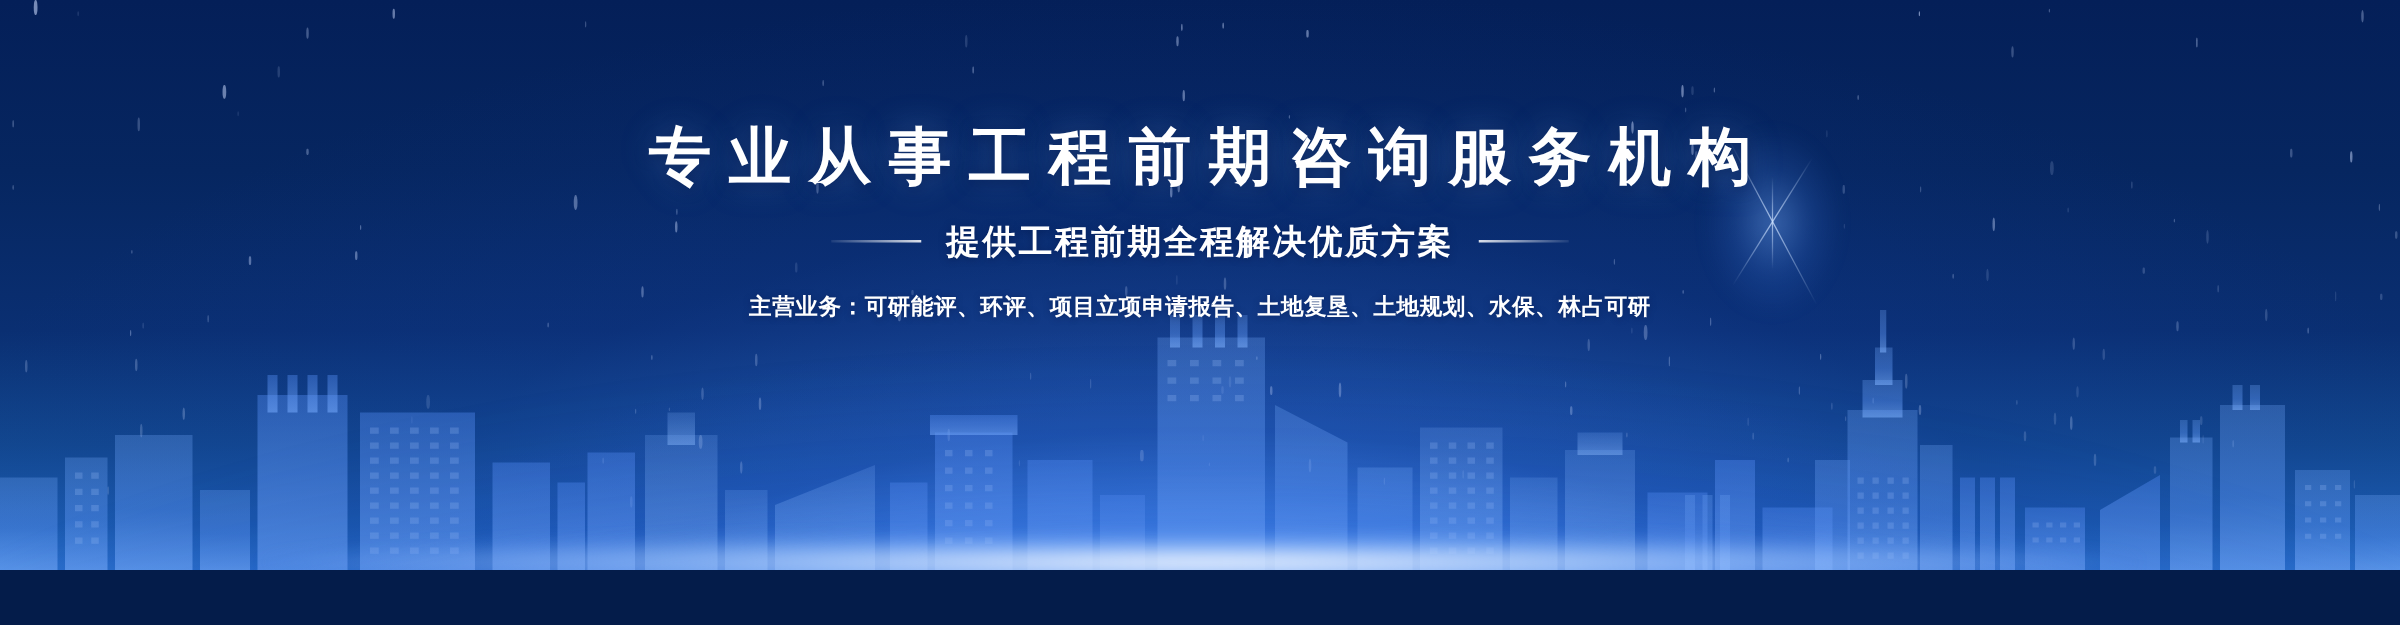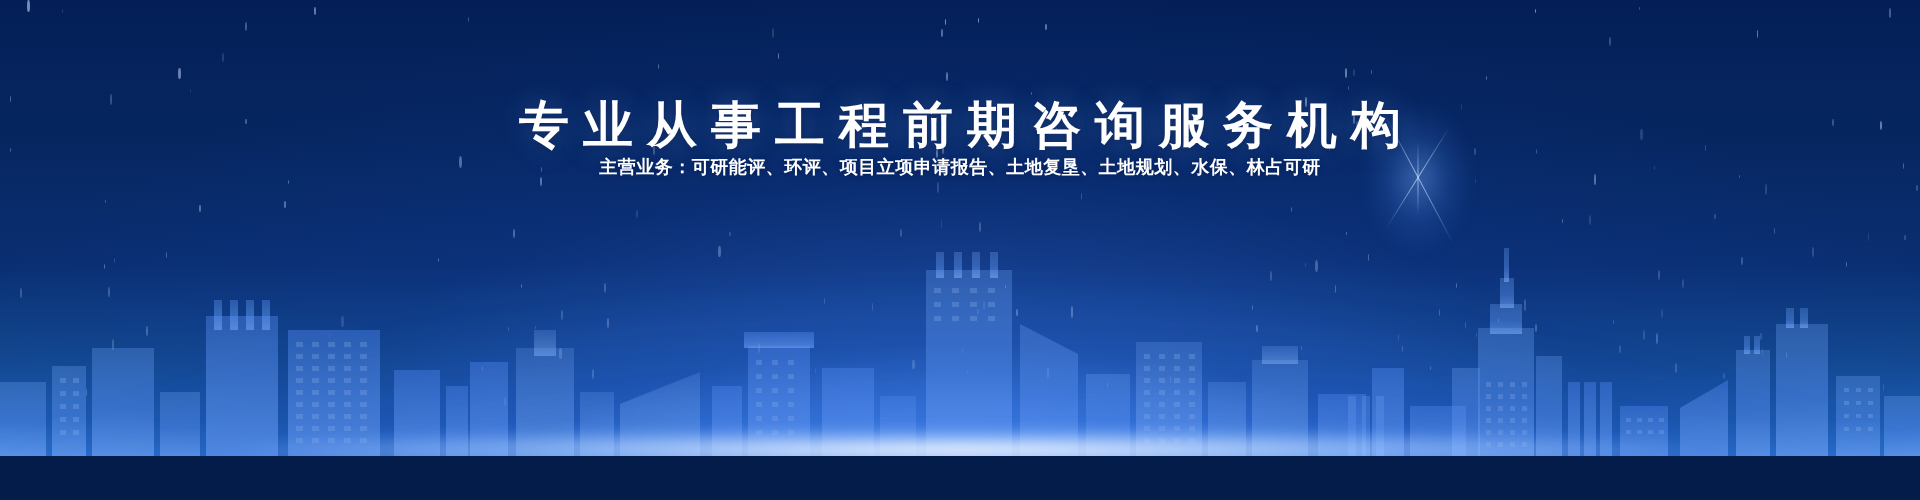--- a/index.html
+++ b/index.html
@@ -111,20 +111,21 @@
   .subtitle{
     font-size:27px;
     font-weight:700;
     color:#ffffff;
     letter-spacing:2px;
     white-space:nowrap;
     text-shadow:0 1px 6px rgba(0,20,70,0.5);
   }
 
   .tagline{
+    margin-top:22px;
     font-size:18px;
     font-weight:700;
     color:#ffffff;
     letter-spacing:0.5px;
     white-space:nowrap;
     text-shadow:0 1px 5px rgba(0,20,70,0.5);
   }
 </style>
 </head>
 <body>
@@ -569,17 +570,22 @@
     </svg>
   </div>
 
   <div class="earth-arc"></div>
   <div class="horizon-line"></div>
 
   <div class="content">
 
     <div class="headline">专业从事工程前期咨询服务机构</div>
 
+    <div class="subline">
+      <span class="rule left"></span>
+      <span class="subtitle">提供工程前期全程解决优质方案</span>
+      <span class="rule right"></span>
+    </div>
 
     <div class="tagline">主营业务：可研能评、环评、项目立项申请报告、土地复垦、土地规划、水保、林占可研</div>
   </div>
 
 </div>
 
 </body></html>

